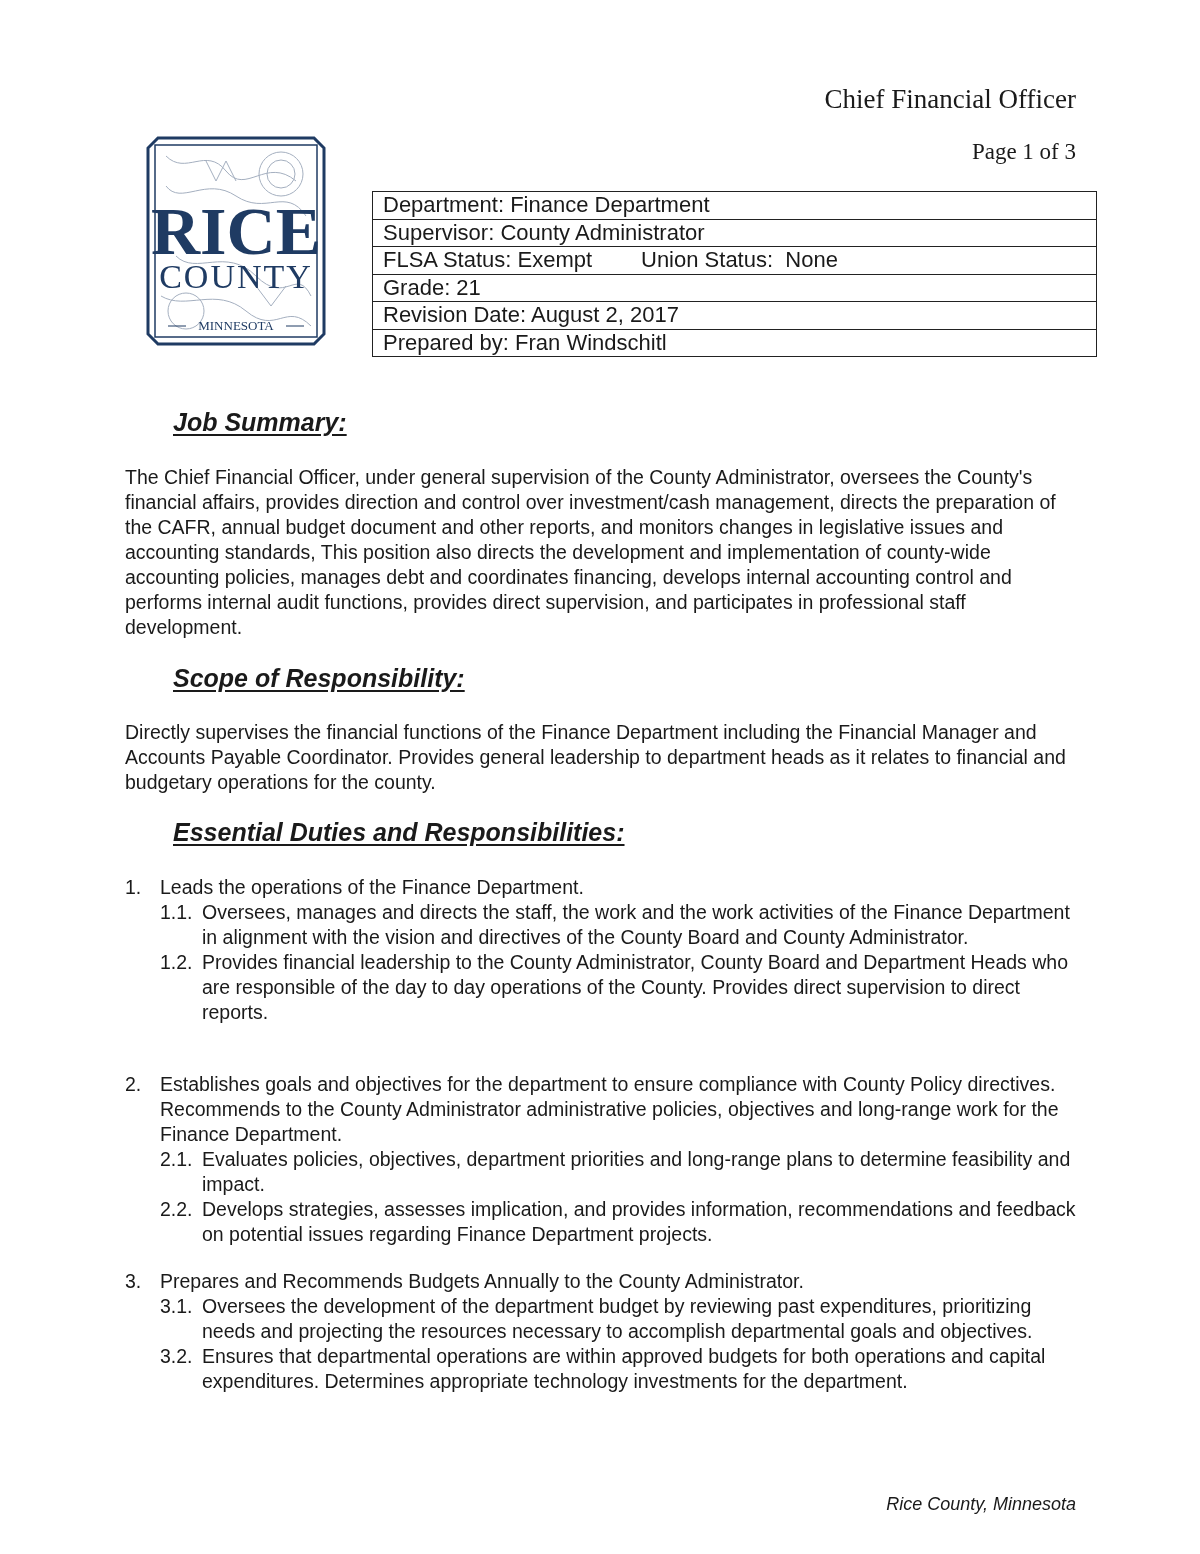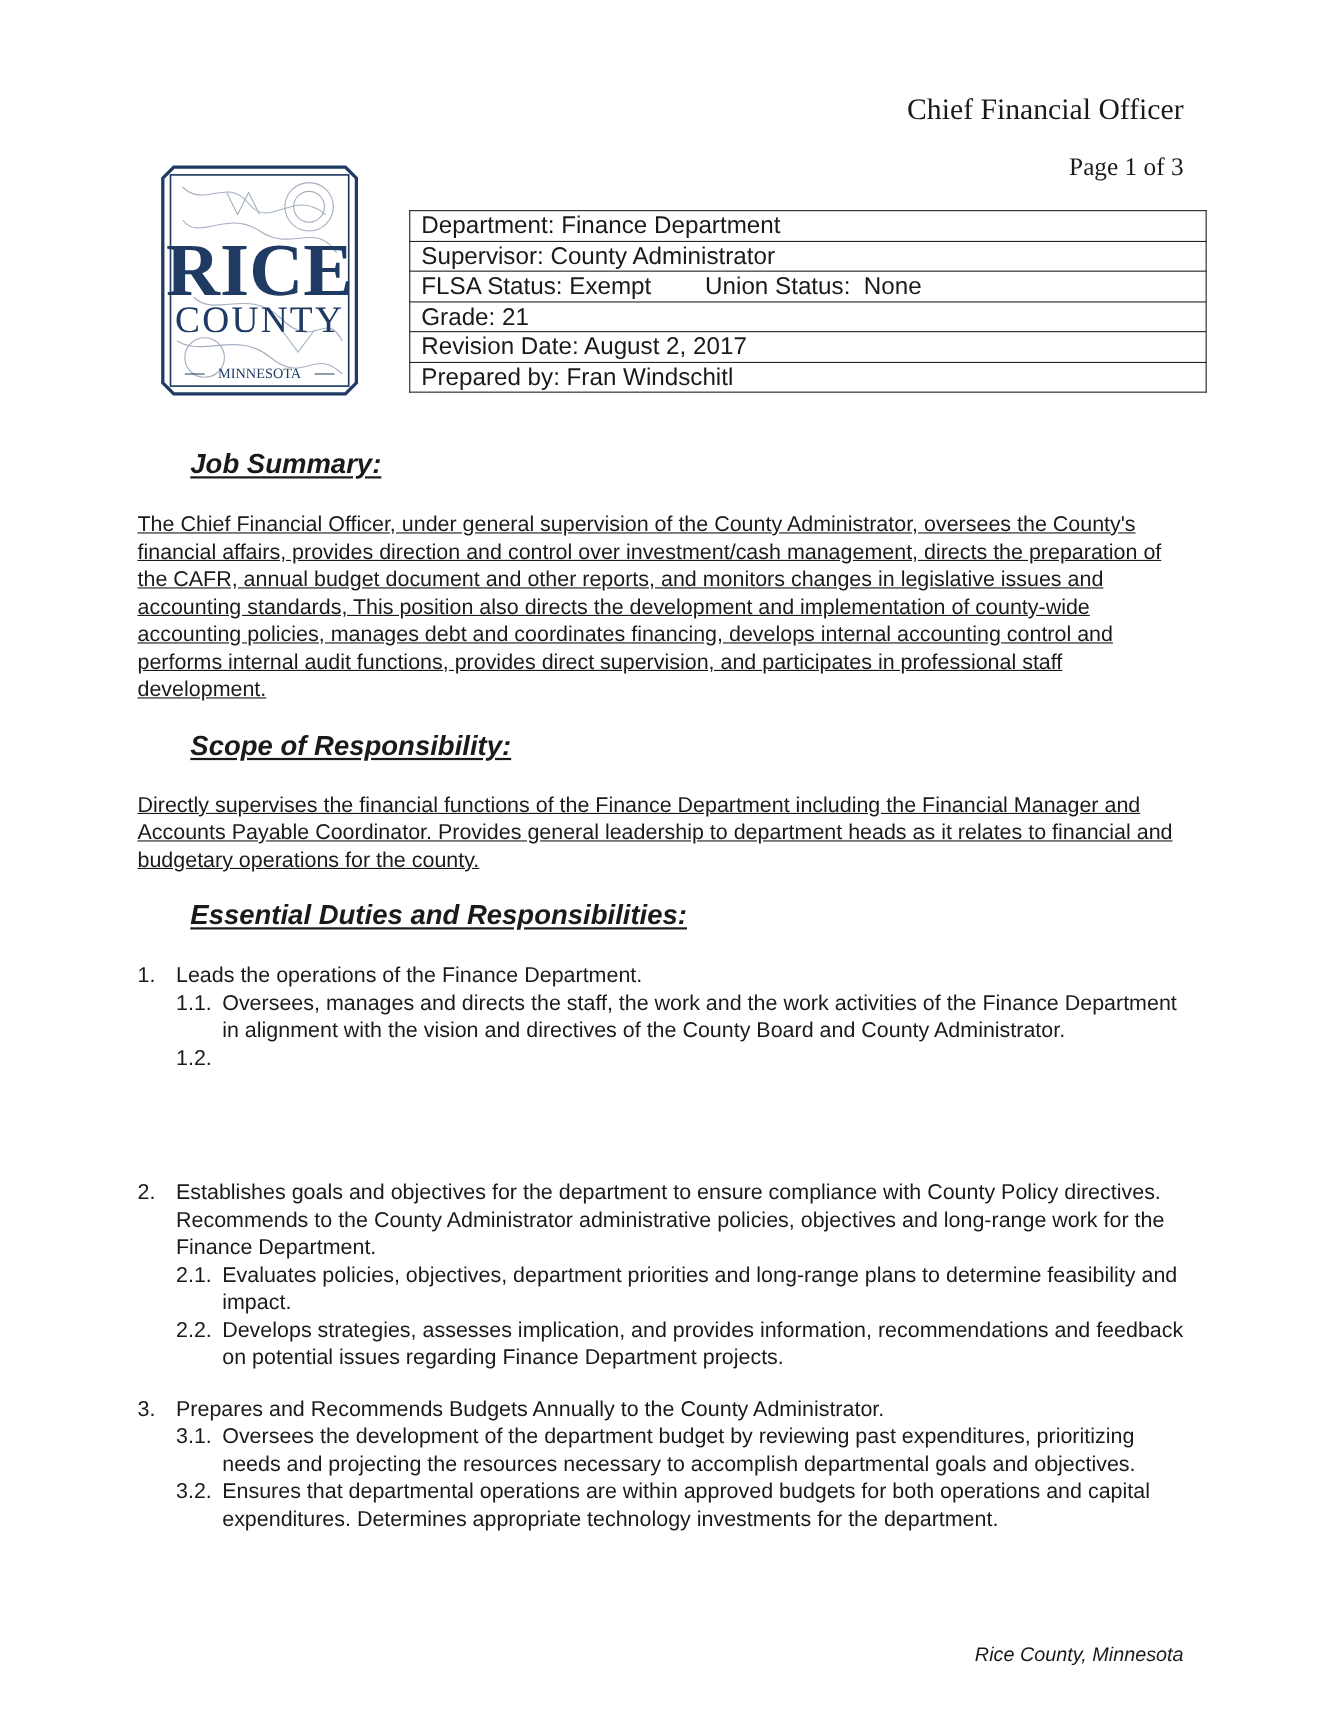--- a/index.html
+++ b/index.html
@@ -3,28 +3,28 @@
 <meta charset="utf-8">
 <style>
   html, body { margin: 0; padding: 0; background: #ffffff; }
   body { width: 1200px; height: 1554px; position: relative; overflow: hidden; color: #1a1a1a; }
   .serif { font-family: "Liberation Serif", "DejaVu Serif", serif; }
   .sans { font-family: "Liberation Sans", "DejaVu Sans", sans-serif; }
 
   .doc-title { position: absolute; right: 124px; top: 84px; font-size: 27px; }
   .page-num { position: absolute; right: 124px; top: 139px; font-size: 23px; }
 
-  .logo { position: absolute; left: 146px; top: 150px; width: 180px; height: 210px; }
+  .logo { position: absolute; left: 146px; top: 136px; width: 180px; height: 210px; }
 
   .info-table { position: absolute; left: 362px; top: 191px; width: 725px; border-collapse: collapse; margin-left: 10px; }
   .info-table td { border: 1.5px solid #222; padding: 0 10px; height: 26.5px; font-size: 22px; line-height: 26px; white-space: pre; }
 
   .heading { position: absolute; left: 125px; font-size: 25px; font-weight: bold; font-style: italic; text-decoration: underline; text-underline-offset: 3px; letter-spacing: 0; margin-left: 48px; }
   .para { position: absolute; left: 125px; width: 950px; font-size: 19.5px; line-height: 25px; }
-  .para p { margin: 0; text-decoration: underline; }
+  .para p { margin: 0; }
 
   .duty { position: absolute; left: 125px; width: 955px; font-size: 19.5px; line-height: 25px; }
   .item { position: relative; padding-left: 35px; }
   .item .num { position: absolute; left: 0; top: 0; }
   .sub { position: relative; padding-left: 77px; }
   .sub .num { position: absolute; left: 35px; top: 0; }
 
   .footer { position: absolute; right: 124px; top: 1494px; font-size: 18px; font-style: italic; }
 </style>
 </head>
@@ -97,20 +97,21 @@
     <div class="item">
       <span class="num">1.</span>
       <span>Leads the operations of the Finance Department.</span>
     </div>
     <div class="sub">
       <span class="num">1.1.</span>
       <span>Oversees, manages and directs the staff, the work and the work activities of the Finance Department in alignment with the vision and directives of the County Board and County Administrator.</span>
     </div>
     <div class="sub">
       <span class="num">1.2.</span>
+      <span>Provides financial leadership to the County Administrator, County Board and Department Heads who are responsible of the day to day operations of the County.  Provides direct supervision to direct reports.</span>
     </div>
   </div>
 
   <div class="duty sans" style="top:1072px;">
     <div class="item">
       <span class="num">2.</span>
       <span>Establishes goals and objectives for the department to ensure compliance with County Policy directives.  Recommends to the County Administrator administrative policies, objectives and long-range work for the Finance Department.</span>
     </div>
     <div class="sub">
       <span class="num">2.1.</span>

